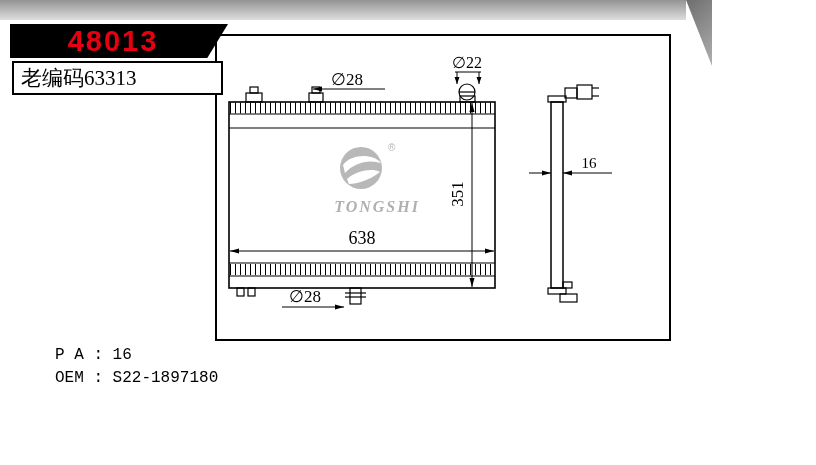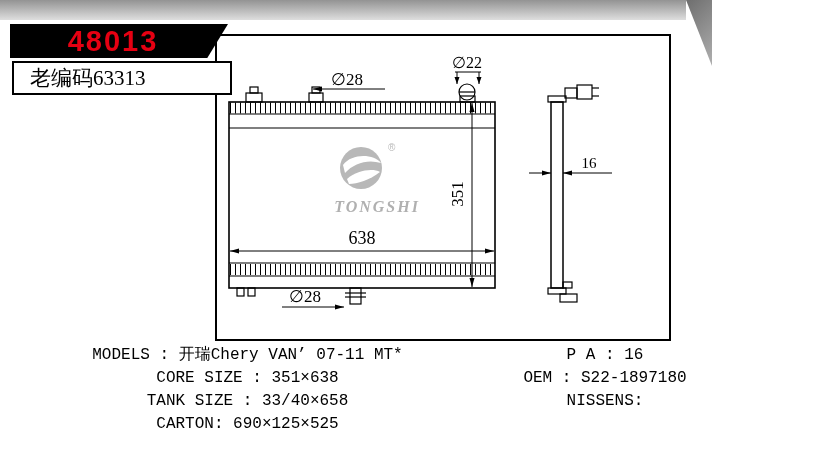--- a/index.html
+++ b/index.html
@@ -1,18 +1,18 @@
 <!DOCTYPE html>
 <html><head>
 <meta charset="utf-8">
 <style>
   html,body{margin:0;padding:0;background:#fff;}
   .page{
     position:relative;width:712px;height:465px;background:#fff;overflow:hidden;
-    font-family:"Liberation Sans",sans-serif;color:#000;text-align:center;
+    font-family:"Liberation Sans",sans-serif;color:#000;
   }
   .topbar{
     position:absolute;left:0;top:0;width:686px;height:20px;
     background:linear-gradient(to bottom,#939393,#dedede);
   }
   .corner-fold{
     position:absolute;left:686px;top:0;width:52px;height:132px;
     background:linear-gradient(135deg,#6e6e6e 0%,#a9a9a9 45%,#e9e9e9 100%);
     clip-path:polygon(0 0,100% 0,100% 100%);
   }
@@ -21,21 +21,21 @@
     clip-path:polygon(0 0,100% 0,90.5% 100%,0 100%);
     display:flex;align-items:center;justify-content:center;z-index:3;
   }
   .banner span{
     color:#e60012;font-size:29px;font-weight:bold;letter-spacing:2px;
     transform:translateX(-6px);
   }
   .oldcode{
     position:absolute;left:12px;top:61px;width:200px;height:30px;background:#fff;
     border:2px solid #000;display:flex;align-items:center;z-index:3;
-    font-family:"Liberation Serif",serif;font-size:21px;padding-left:16px;
+    font-family:"Liberation Serif",serif;font-size:21px;padding-left:7px;
   }
   .frame{
     position:absolute;left:215px;top:34px;width:452px;height:303px;
     border:2px solid #000;background:#fff;z-index:1;
   }
   .frame svg{position:absolute;left:0;top:0;}
   .specs{
     position:absolute;left:55px;top:344px;width:730px;
     font-family:"Liberation Mono","DejaVu Sans Mono",monospace;
     font-size:16px;line-height:23px;color:#000;display:flex;
@@ -170,26 +170,19 @@
           <path d="M130 143 C140 134 156 132 163 136 C153 144 140 148 132 148 Z" fill="#fff"></path>
         </g>
         <text x="171" y="115" font-size="10" fill="#b8b8b8">®</text>
         <text x="160" y="176" font-size="16" font-style="italic" font-weight="bold" letter-spacing="2" text-anchor="middle" fill="#b0b0b0" font-family="Liberation Serif, serif">TONGSHI</text>
       </g>
 
     </svg>
   </div>
 
   <div class="specs">
-    <div class="col-left">
-      <div>MODELS : 开瑞Chery VAN’ 07-11 MT*</div>
-      <div>CORE SIZE : 351×638</div>
-      <div>TANK SIZE : 33/40×658</div>
-      <div>CARTON:  690×125×525</div>
-    </div>
     <div class="col-right">
       <div>P A : 16</div>
       <div>OEM : S22-1897180</div>
-      <div>NISSENS:</div>
     </div>
   </div>
 
 </div>
 
 </body></html>

